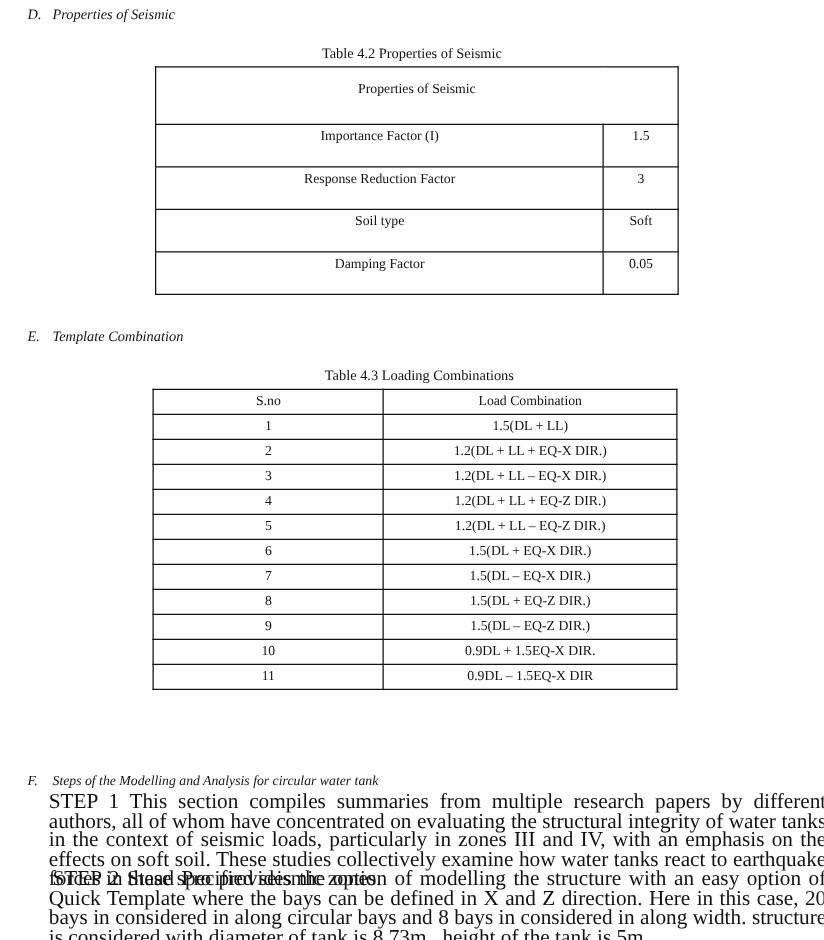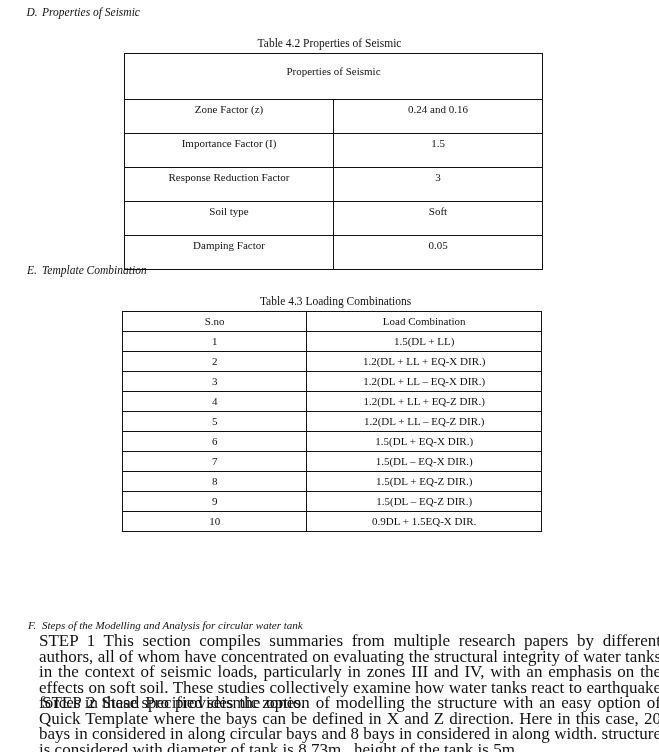--- a/index.html
+++ b/index.html
@@ -1,18 +1,18 @@
 <!DOCTYPE html>
 <html><head>
 <meta charset="utf-8">
 <style>
   html, body { margin:0; padding:0; background:#fff; }
   body { width:659px; height:752px; position:relative; overflow:hidden;
          font-family:"Liberation Serif", "DejaVu Serif", serif; color:#111; font-size:11.5px; }
-  .heading { position:absolute; left:22px; font-style:italic; font-size:11.5px;text-align:center; }
+  .heading { position:absolute; left:22px; font-style:italic; font-size:11.5px; }
   .heading .letter { display:inline-block; width:20px; }
   .caption { position:absolute; left:0; width:659px; text-align:center; font-size:11.5px; }
   table { position:absolute; border-collapse:collapse; }
   td { border:1.3px solid #111; text-align:center; vertical-align:top; padding:0; font-size:11px; }
   #t1 { left:124px; top:53px; width:419px; }
   #t1 td { height:30px; padding-top:3px; }
   #t1 tr.head td { height:34px; padding-top:11px; }
   #t2 { left:122px; top:311px; width:420px; }
   #t2 td { height:19px; line-height:19px; padding:0;margin-left:20px; }
   .para { position:absolute; left:39px; width:622px; font-size:17px; line-height:15.5px; text-align:justify; }
@@ -23,24 +23,20 @@
 <div class="heading" style="top:6px;">
   <span class="letter">D.</span><span>Properties of Seismic</span>
 </div>
 
 <div class="caption" style="top:37px;">Table 4.2 Properties of Seismic</div>
 
 <table id="t1">
   <tbody>
       <tr class="head">
         <td colspan="2">Properties of Seismic</td>
-      </tr>
-  <tr>
-        <td style="width:50%">Zone Factor (z)</td>
-        <td>0.24 and 0.16</td>
       </tr>
   <tr>
         <td>Importance Factor (I)</td>
         <td>1.5</td>
       </tr>
   <tr>
         <td>Response Reduction Factor</td>
         <td>3</td>
       </tr>
   <tr>
@@ -99,20 +95,24 @@
         <td>1.5(DL + EQ-Z DIR.)</td>
       </tr>
   <tr>
         <td>9</td>
         <td>1.5(DL – EQ-Z DIR.)</td>
       </tr>
   <tr>
         <td>10</td>
         <td>0.9DL + 1.5EQ-X DIR.</td>
       </tr>
+  <tr>
+        <td>11</td>
+        <td>0.9DL – 1.5EQ-X DIR</td>
+      </tr>
 </tbody>
   </table>
 
 <div class="heading" style="top:619px; font-size:11px;">
   <span class="letter">F.</span><span>Steps of the Modelling and Analysis for circular water tank</span>
 </div>
 
 <div class="para" style="top:633px;">STEP 1 This section compiles summaries from multiple research papers by different authors, all of whom have concentrated on evaluating the structural integrity of water tanks in the context of seismic loads, particularly in zones III and IV, with an emphasis on the effects on soft soil. These studies collectively examine how water tanks react to earthquake forces in these specified seismic zones.</div>
 <div class="para" style="top:695px; text-indent:3px;">STEP 2 Staad Pro provides the option of modelling the structure with an easy option of Quick Template where the bays can be defined in X and Z direction. Here in this case, 20 bays in considered in along circular bays and 8 bays in considered in along width. structure is considered with diameter of tank is 8.73m , height of the tank  is 5m.</div>
 

